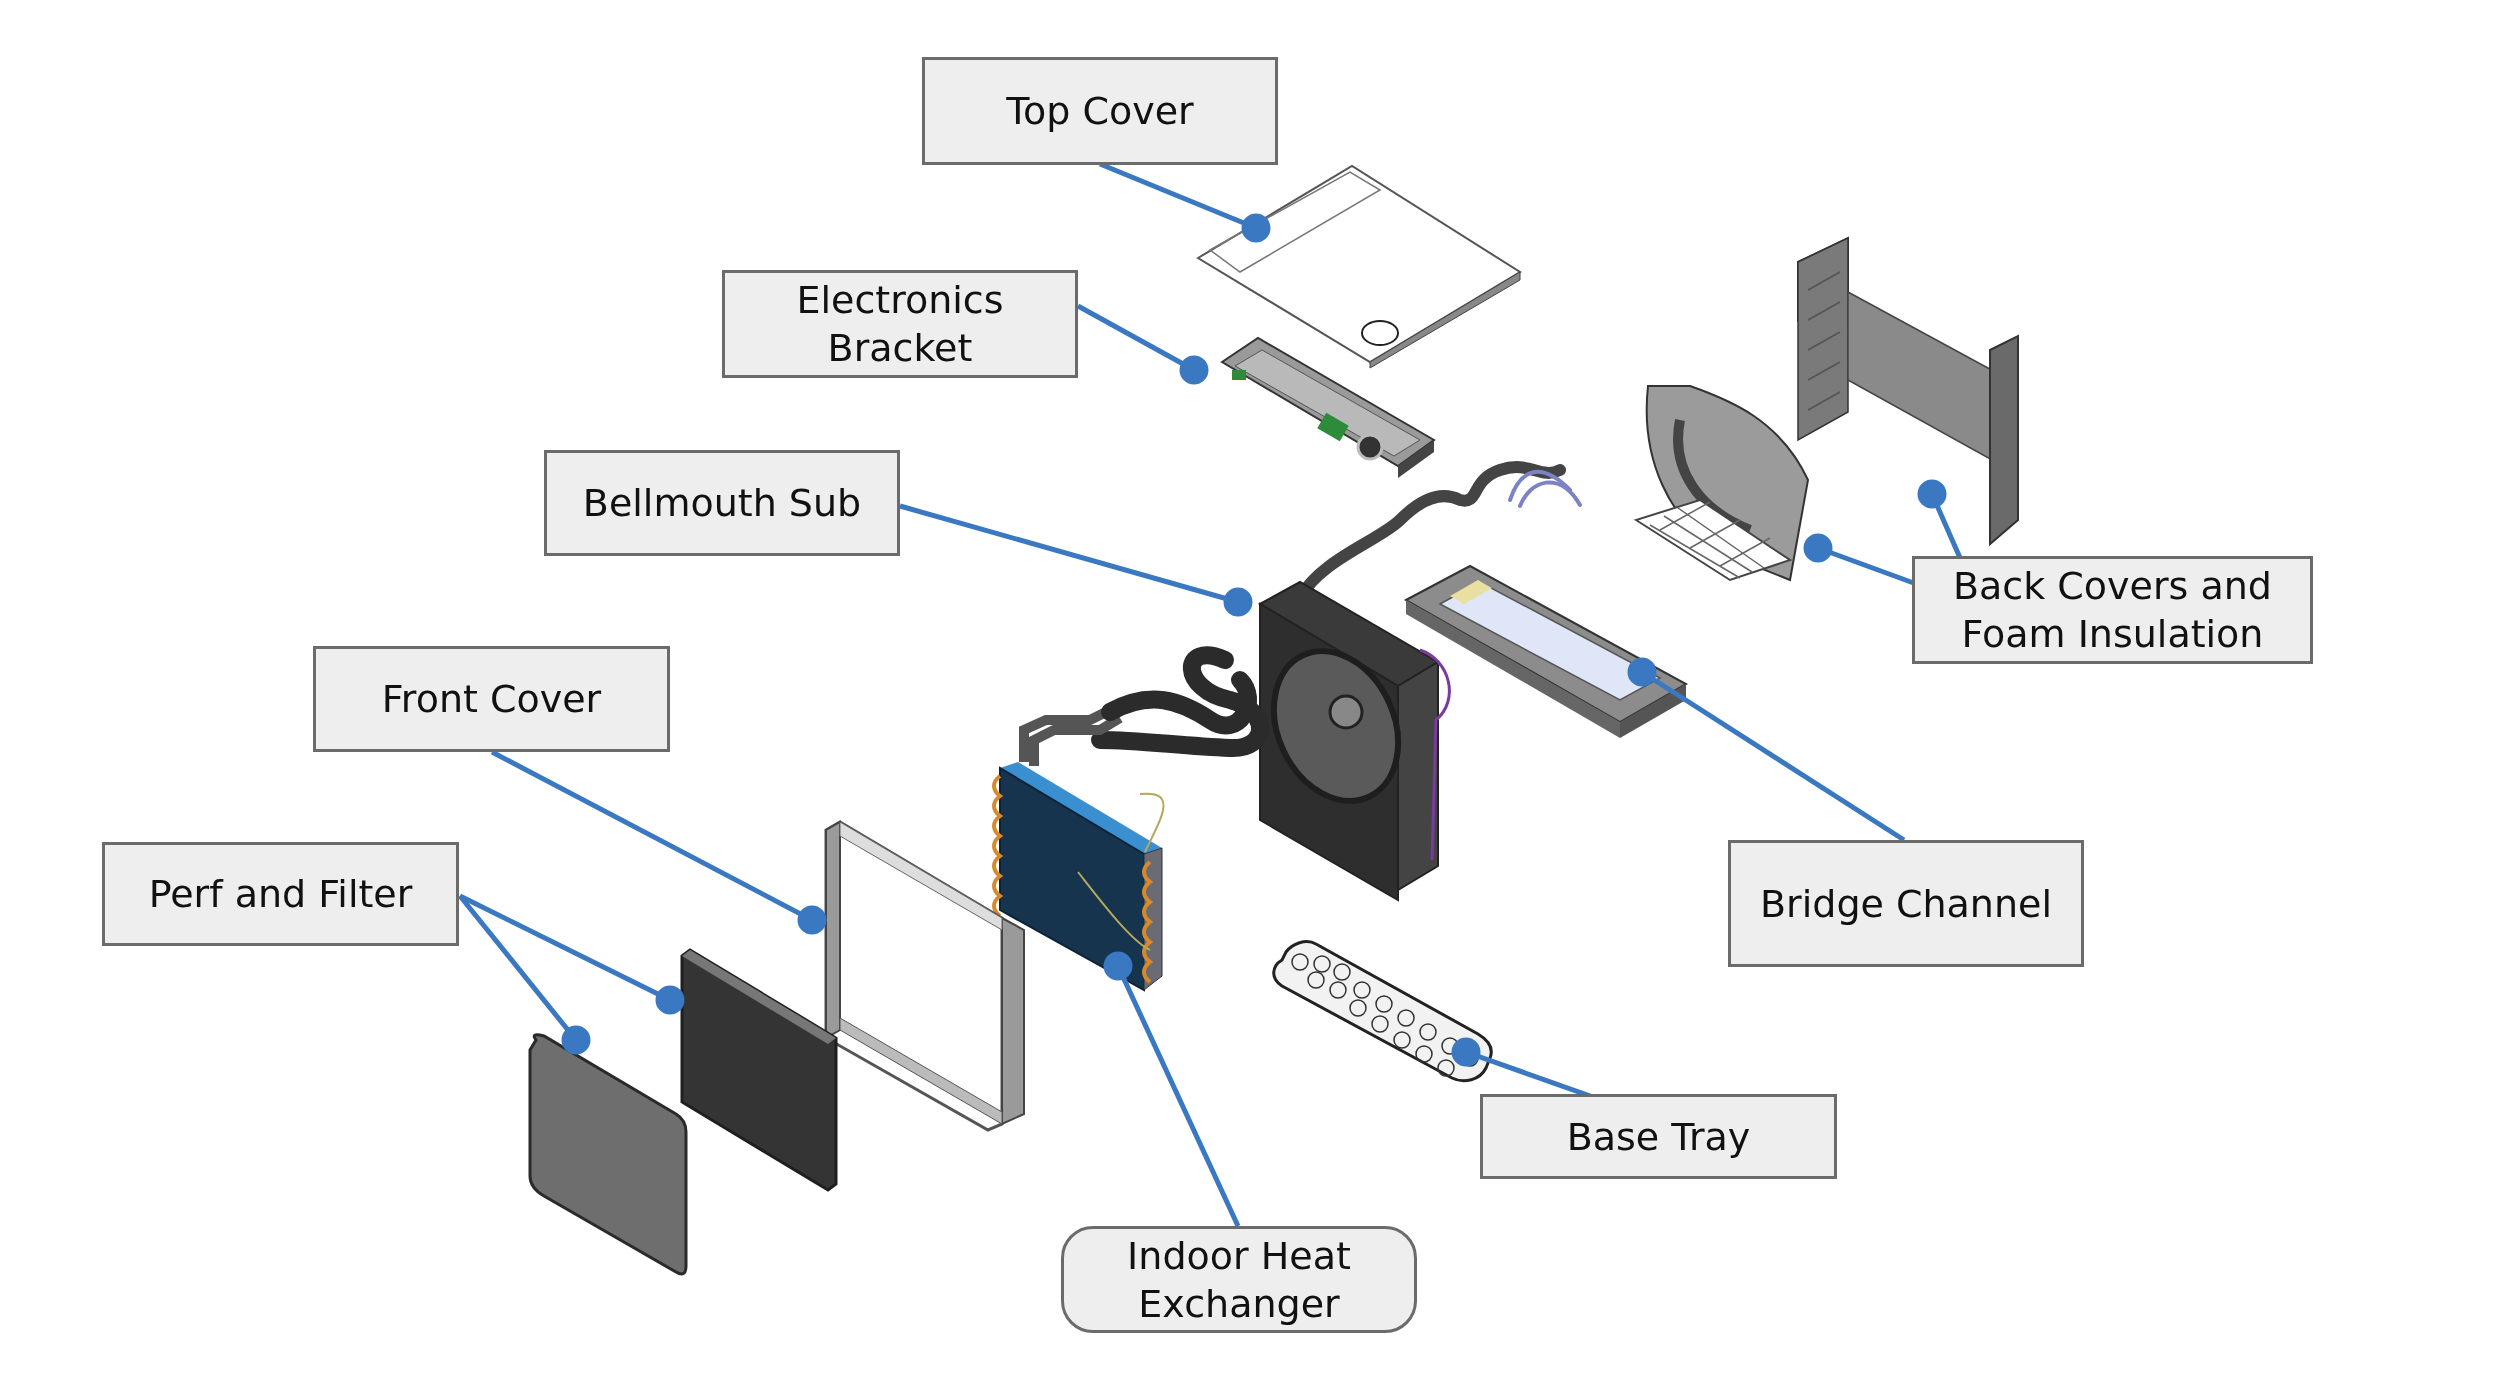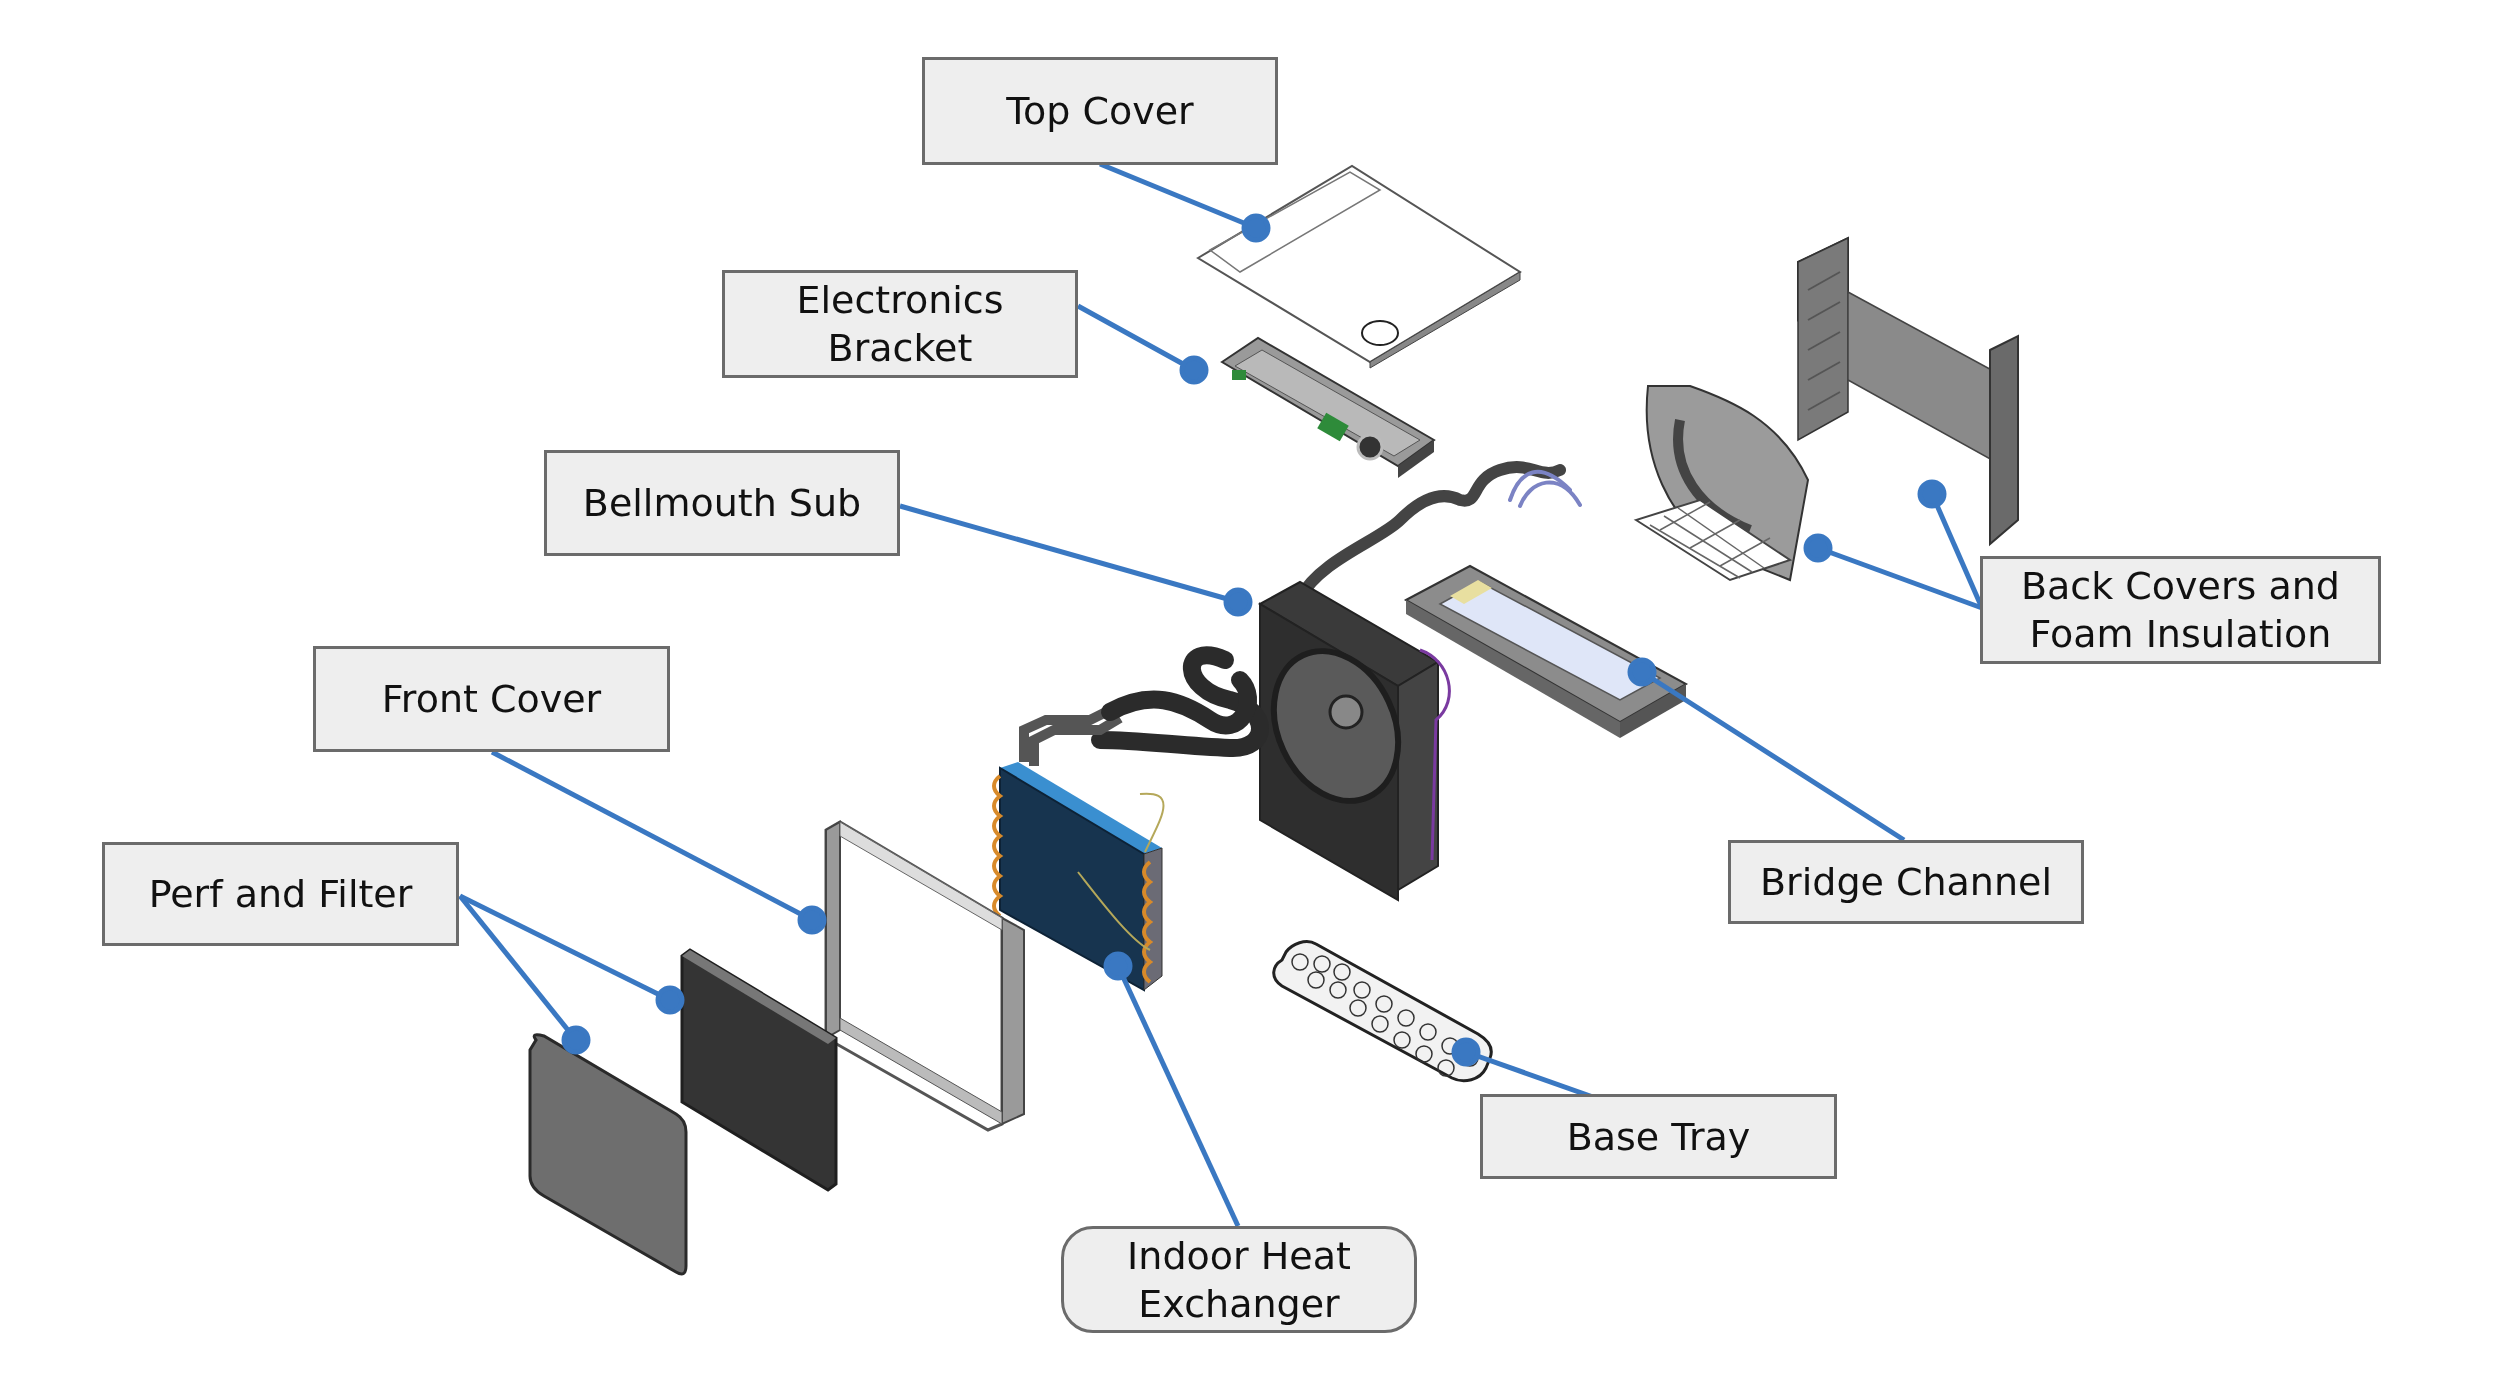--- a/index.html
+++ b/index.html
@@ -194,26 +194,26 @@
   </div>
 
   <div class="label" style="left:102px; top:842px; width:357px; height:104px;">
     <span>Perf and Filter</span>
   </div>
 
   <div class="label" style="left:313px; top:646px; width:357px; height:106px;">
     <span>Front Cover</span>
   </div>
 
-  <div class="label" style="left:1980px; top:556px; width:401px; height:108px;">
+  <div class="label" style="left:1912px; top:556px; width:401px; height:108px;">
     <span>Back Covers and
 Foam Insulation</span>
   </div>
 
-  <div class="label" style="left:1728px; top:840px; width:356px; height:84px;text-align:right;">
+  <div class="label" style="left:1728px; top:840px; width:356px; height:127px;text-align:right;">
     <span>Bridge Channel</span>
   </div>
 
   <div class="label" style="left:1480px; top:1094px; width:357px; height:85px;">
     <span>Base Tray</span>
   </div>
 
   <div class="label" style="left:1061px; top:1226px; width:356px; height:107px;border-radius:32px;">
     <span>Indoor Heat
 Exchanger</span>

